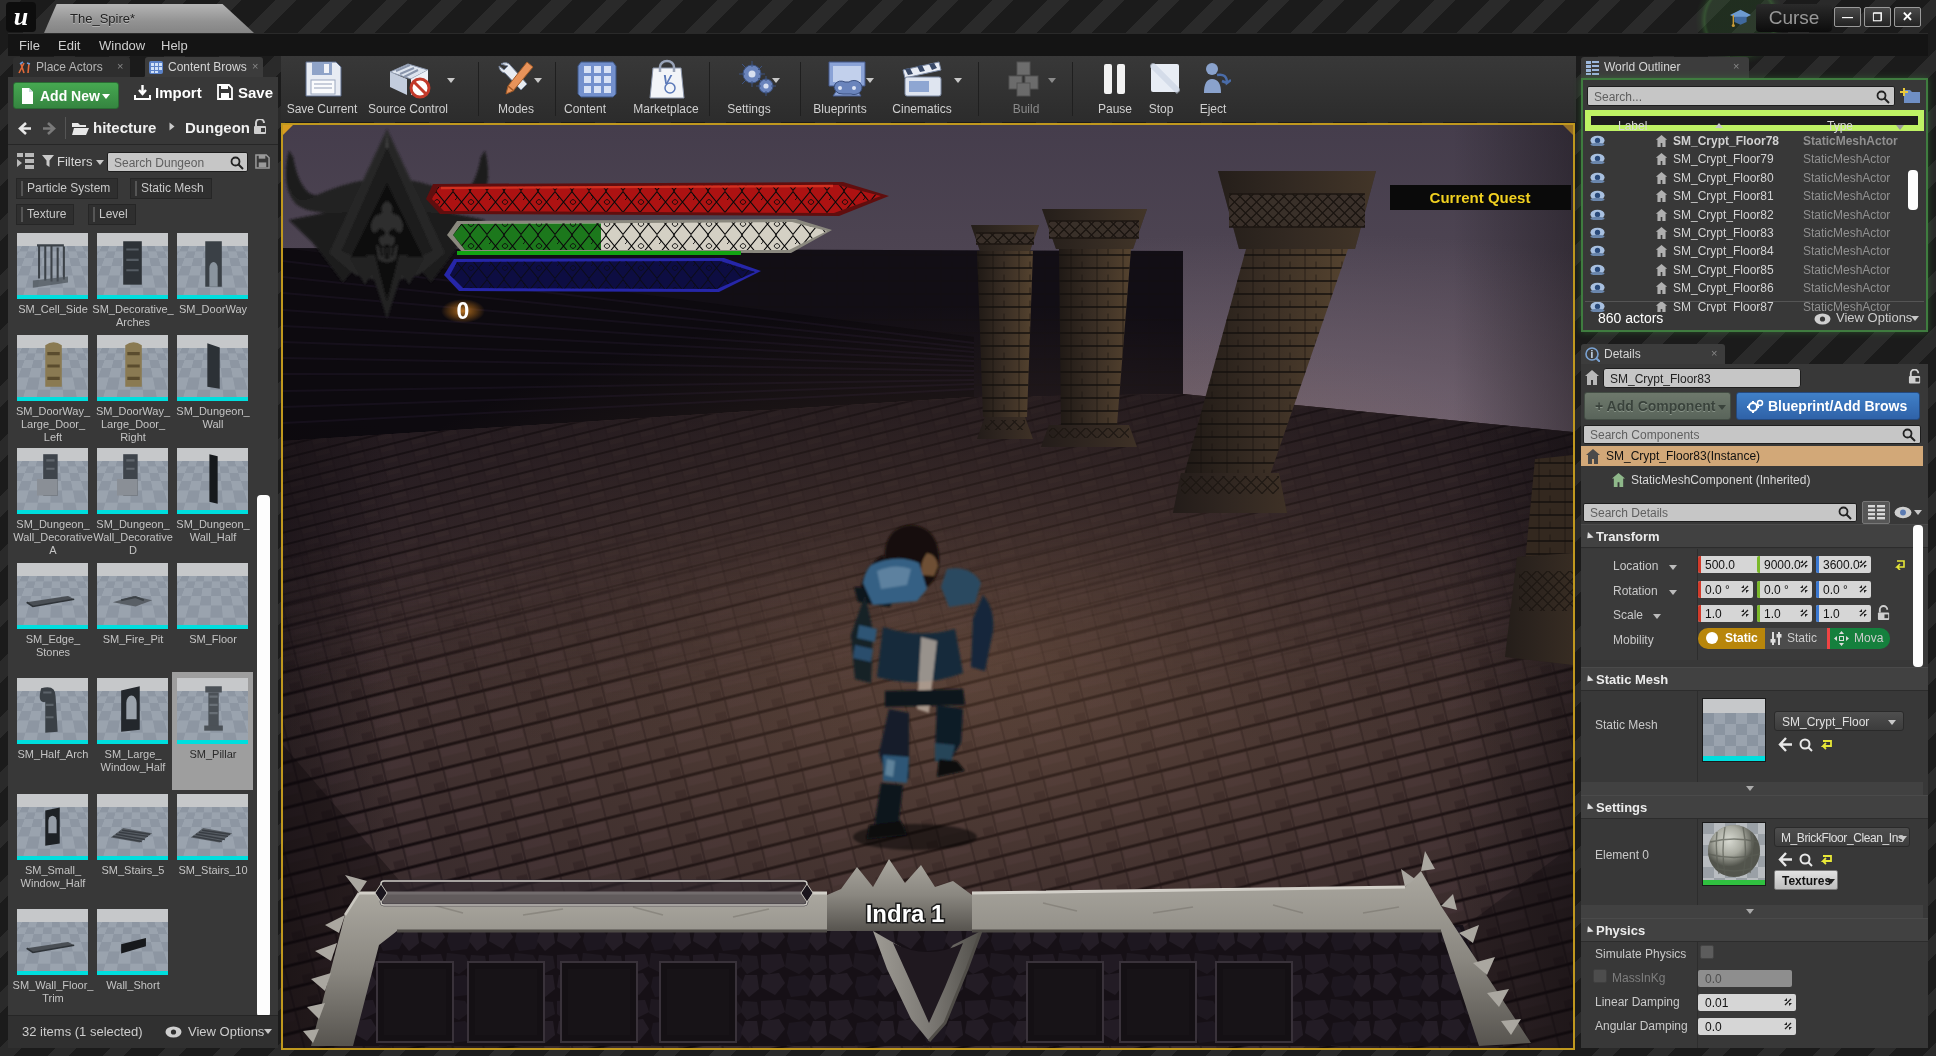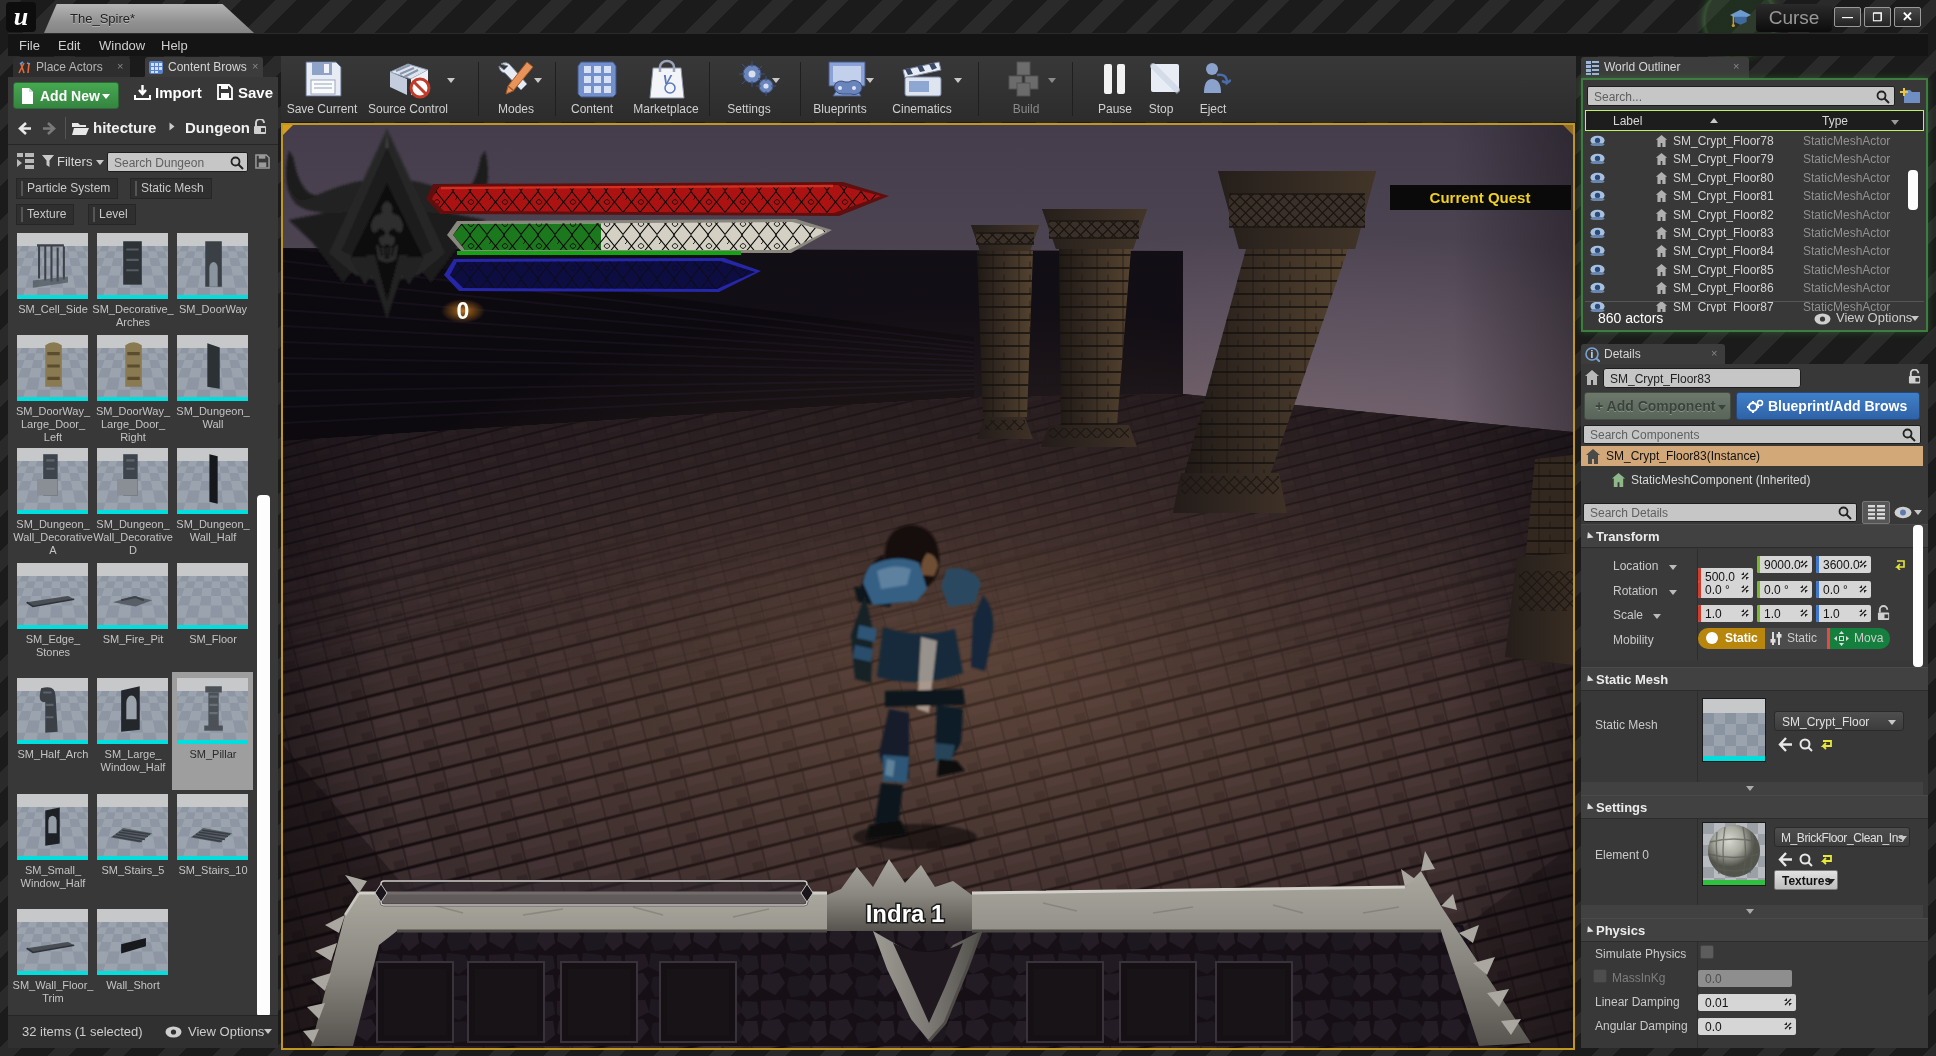--- a/index.html
+++ b/index.html
@@ -435,21 +435,21 @@
           <rect x="18" y="8" width="7" height="7"></rect>
           <rect x="28" y="8" width="7" height="7"></rect>
           <rect x="8" y="18" width="7" height="7"></rect>
           <rect x="18" y="18" width="7" height="7"></rect>
           <rect x="28" y="18" width="7" height="7"></rect>
           <rect x="8" y="28" width="7" height="7"></rect>
           <rect x="18" y="28" width="7" height="7"></rect>
           <rect x="28" y="28" width="7" height="7"></rect>
         </g>
   </svg>
-  <div class="tbl" style="left:282px;width:58px">Content</div>
+  <div class="tbl" style="left:275px;width:58px">Content</div>
 
   <svg class="abs" style="left:366px;top:2px" width="40" height="42" viewBox="0 0 40 42">
     <path d="M6,10 h28 l3,30 h-34 z" fill="#f2f4f8" stroke="#8a94a8"></path>
         <path d="M13,14 v-5 a7,6 0 0 1 14,0 v5" fill="none" stroke="#9aa4b8" stroke-width="2.5"></path>
         <text x="20" y="26" font-size="13" fill="#5a78b8" text-anchor="middle" font-style="italic" font-weight="bold">V</text>
         <circle cx="23" cy="30" r="5" fill="none" stroke="#5a78b8" stroke-width="1.5"></circle>
   </svg>
   <div class="tbl" style="left:344px;width:82px">Marketplace</div>
   <div class="tsep" style="left:428px"></div>
 
@@ -810,28 +810,28 @@
         <span class="abs" style="left:6px;top:3px">Search...</span>
     <svg class="abs" style="right:4px;top:3px" width="14" height="14" viewBox="0 0 14 14">
           <circle cx="5.5" cy="5.5" r="4" fill="none" stroke="#222" stroke-width="1.8"></circle>
           <path d="M8.5,8.5 L13,13" stroke="#222" stroke-width="2"></path>
         </svg>
   </div>
   <svg class="abs" style="left:317px;top:7px" width="20" height="17" viewBox="0 0 20 17">
         <path d="M4,3 h6 l2,2 h8 v11 h-16 z" fill="#6f8fc4"></path>
         <path d="M3,0 v8 M-1,4 h8" stroke="#e8c83a" stroke-width="2" transform="translate(1,1)"></path>
       </svg>
-  <div class="abs" style="left:2px;top:30px;width:339px;height:21px;background:#1d1d1d;border:1px solid #bef264">
+  <div class="abs" style="left:2px;top:30px;width:339px;height:21px;background:#1d1d1d;border:6px solid #bef264">
     <span class="abs" style="left:27px;top:3px;font-size:12px;color:#d8d8d8">Label</span>
     <span class="darr abs" style="left:124px;top:7px;transform:rotate(180deg)"></span>
     <span class="abs" style="left:236px;top:3px;font-size:12px;color:#d8d8d8">Type</span>
     <span class="darr abs" style="left:305px;top:9px;border-top-color:#9a9a9a"></span>
   </div>
   <div id="orows">
-<div class="orow" style="top:52px;">
+<div class="orow" style="top:52px;font-weight:bold;">
           <svg class="abs" style="left:5px;top:3px" width="15" height="11" viewBox="0 0 17 12">
             <ellipse cx="8.5" cy="6" rx="8" ry="5.5" fill="#a8c0e0"></ellipse>
             <circle cx="8.5" cy="6" r="3" fill="#2a4a7a"></circle>
             <ellipse cx="8.5" cy="10.5" rx="8" ry="2" fill="#6a86ac"></ellipse>
           </svg>
           <svg class="abs" style="left:70px;top:2px" width="13" height="14" viewBox="0 0 16 17">
             <path d="M8,1 L15,7 h-2 v9 h-4 v-5 h-2 v5 h-4 V7 h-2 z" fill="#b0b0b0"></path>
           </svg>
           <span class="abs" style="left:88px;top:2px">SM_Crypt_Floor78</span>
           <span class="otype abs" style="top:2px">StaticMeshActor</span>
@@ -1042,21 +1042,21 @@
   <div class="abs" style="left:0;top:185px;width:342px;height:111px;background:#3a3a3a"></div>
   <div class="abs" style="left:116px;top:185px;width:1px;height:111px;background:#2d2d2d"></div>
   <div class="plabel" style="left:32px;top:195px">Location</div>
       <span class="darr abs" style="left:88px;top:201px;border-top-color:#bbb"></span>
   <div class="plabel" style="left:32px;top:220px">Rotation</div>
       <span class="darr abs" style="left:88px;top:226px;border-top-color:#bbb"></span>
   <div class="plabel" style="left:32px;top:244px">Scale</div>
       <span class="darr abs" style="left:72px;top:250px;border-top-color:#bbb"></span>
   <div class="plabel" style="left:32px;top:269px">Mobility</div>
   <div id="nfields">
-<div class="nfield" style="left:117px;top:204px;width:55px">
+<div class="nfield" style="left:117px;top:192px;width:71px">
           <b style="background:#d23a2a"></b>
           <span>500.0</span>
           <svg class="corner" viewBox="0 0 10 10">
             <path d="M1,4 h3 v-3 z M9,6 h-3 v3 z" fill="#222"></path>
             <path d="M2,8 L8,2" stroke="#222" stroke-width="1.2"></path>
           </svg>
         </div>
 <div class="nfield" style="left:176px;top:192px;width:55px">
           <b style="background:#7ab82a"></b>
           <span>9000.0</span>

